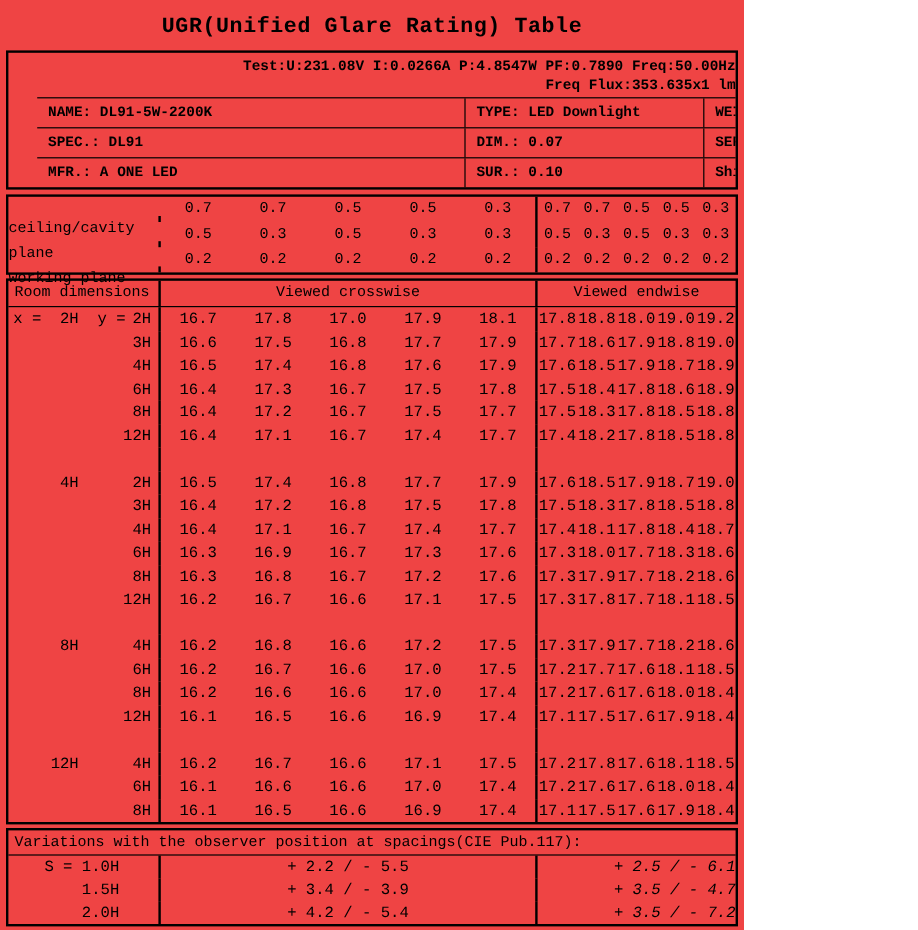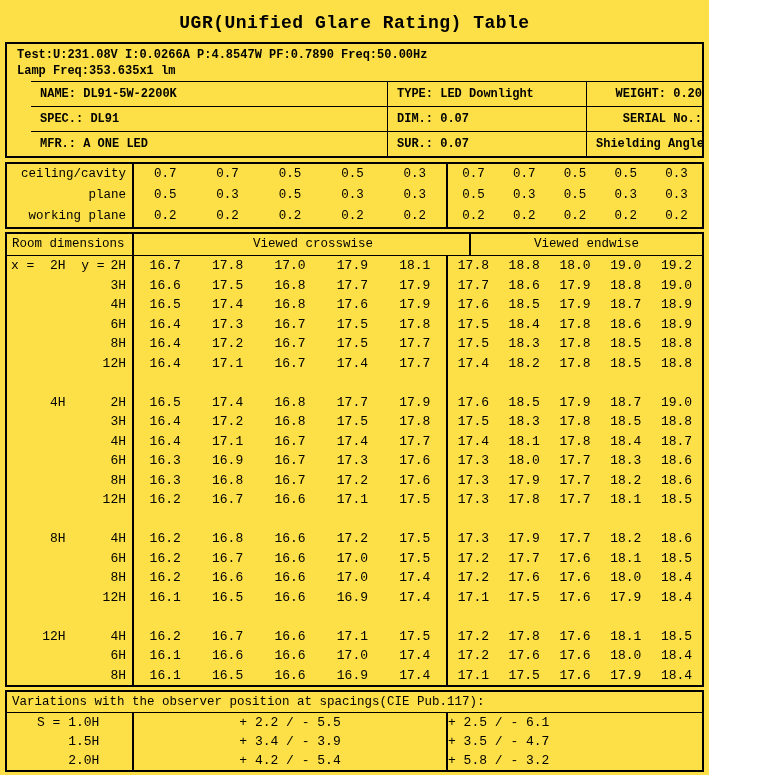--- a/index.html
+++ b/index.html
@@ -1,91 +1,91 @@
 <!DOCTYPE html>
 <html><head>
 <meta charset="utf-8">
 <style>
   html,body{margin:0;padding:0;background:#fff;}
   .page{
-    width:709px;height:775px;box-sizing:border-box;
-    background:#fde047;color:#000;
+    width:620px;height:775px;box-sizing:border-box;
+    background:#ef4444;color:#000;
     font-family:"Liberation Mono","DejaVu Sans Mono",monospace;
     padding-top:10px;overflow:hidden;
   }
   .title{
     text-align:center;font-weight:bold;font-size:18px;line-height:26px;
     letter-spacing:0.5px;
   }
   .box{
     margin:0 5px;border:2px solid #000;box-sizing:border-box;
   }
   .boxA{margin-top:6px;}
   
   .test-lines{padding:3px 0 2px 0;}
-  .test-line{font-weight:bold;font-size:12px;line-height:16px;padding-left:10px;white-space:pre;}
+  .test-line{font-weight:bold;font-size:12px;line-height:16px;padding-left:10px;white-space:pre;text-align:right;}
   
   .info-row{display:flex;border-top:1px solid #000;height:24px;align-items:center;font-weight:bold;font-size:12px;margin-left:24px;}
   .info-cell{box-sizing:border-box;padding-left:9px;white-space:pre;overflow:hidden;}
   .info-c0{width:357px;border-right:1px solid #000;height:100%;line-height:24px;}
   .info-c1{width:199px;border-right:1px solid #000;height:100%;line-height:24px;}
   .info-c2{flex:1;height:100%;line-height:24px;text-align:right;}
   
   .labelcol{width:127px;box-sizing:border-box;border-right:2px solid #000;}
   .cwhalf{width:314px;box-sizing:border-box;border-right:2px solid #000;display:flex;}
   .ewhalf{flex:1;display:flex;}
   .vcell{flex:1;text-align:center;}
   
   .boxB{margin-top:4px;}
   .refl-row{display:flex;height:21px;line-height:21px;font-size:12.5px;}
-  .refl-label{text-align:right;padding-right:6px;}
+  .refl-label{text-align:left;padding-right:6px;margin-top:16px;}
   
   .boxCD{margin-top:3px;}
   .dims-header{display:flex;height:21px;line-height:21px;font-size:12.5px;border-bottom:1px solid #000;}
   .dims-label{padding-left:5px;box-sizing:border-box;}
-  .dims-cw{text-align:center;display:block;margin-left:23px;}
+  .dims-cw{text-align:center;display:block;}
   .dims-ew{text-align:center;display:block;flex:1;}
   .ugr-row{display:flex;height:19.5px;line-height:19.5px;font-size:13px;}
   .ugr-label{display:flex;padding-left:4px;justify-content:space-between;}
   .xpart{white-space:pre;}
   .ypart{margin-left:auto;padding-right:6px;}
   
   .boxEF{margin-top:3px;}
   .var-title{height:20px;line-height:20px;font-size:12.5px;padding-left:5px;border-bottom:1px solid #000;white-space:pre;}
   .var-row{display:flex;height:19px;line-height:19px;font-size:13px;}
   .var-label{white-space:pre;padding-left:30px;box-sizing:border-box;}
   .var-cw{width:314px;box-sizing:border-box;border-right:2px solid #000;text-align:center;}
-  .var-ew{flex:1;text-align:left;}
+  .var-ew{flex:1;text-align:right;font-style:italic;}
 </style>
 </head>
 <body>
 
 <div class="page">
 
   <div class="title">UGR(Unified Glare Rating) Table</div>
 
   <div class="box boxA">
     <div class="test-lines">
       <div class="test-line">Test:U:231.08V I:0.0266A P:4.8547W PF:0.7890 Freq:50.00Hz</div>
-      <div class="test-line">Lamp Freq:353.635x1 lm</div>
+      <div class="test-line">Freq Flux:353.635x1 lm</div>
     </div>
     <div id="info-grid">
         <div class="info-row">
           <div class="info-cell info-c0">NAME: DL91-5W-2200K</div>
           <div class="info-cell info-c1">TYPE: LED Downlight</div>
           <div class="info-cell info-c2">WEIGHT: 0.20</div>
         </div>
         <div class="info-row">
           <div class="info-cell info-c0">SPEC.: DL91</div>
           <div class="info-cell info-c1">DIM.: 0.07</div>
           <div class="info-cell info-c2">SERIAL No.:</div>
         </div>
         <div class="info-row">
           <div class="info-cell info-c0">MFR.: A ONE LED</div>
-          <div class="info-cell info-c1">SUR.: 0.07</div>
+          <div class="info-cell info-c1">SUR.: 0.10</div>
           <div class="info-cell info-c2">Shielding Angle:</div>
         </div>
       </div>
   </div>
 
   <div class="box boxB" id="reflectance-box">
       <div class="refl-row">
         <div class="labelcol refl-label">ceiling/cavity</div>
         <div class="cwhalf">
           <div class="vcell">0.7</div>
@@ -597,18 +597,18 @@
           <div class="var-ew">+ 2.5 / - 6.1</div>
         </div>
         <div class="var-row">
           <div class="labelcol var-label">    1.5H</div>
           <div class="var-cw">+ 3.4 / - 3.9</div>
           <div class="var-ew">+ 3.5 / - 4.7</div>
         </div>
         <div class="var-row">
           <div class="labelcol var-label">    2.0H</div>
           <div class="var-cw">+ 4.2 / - 5.4</div>
-          <div class="var-ew">+ 5.8 / - 3.2</div>
+          <div class="var-ew">+ 3.5 / - 7.2</div>
         </div>
       </div>
   </div>
 
 </div>
 
 </body></html>

